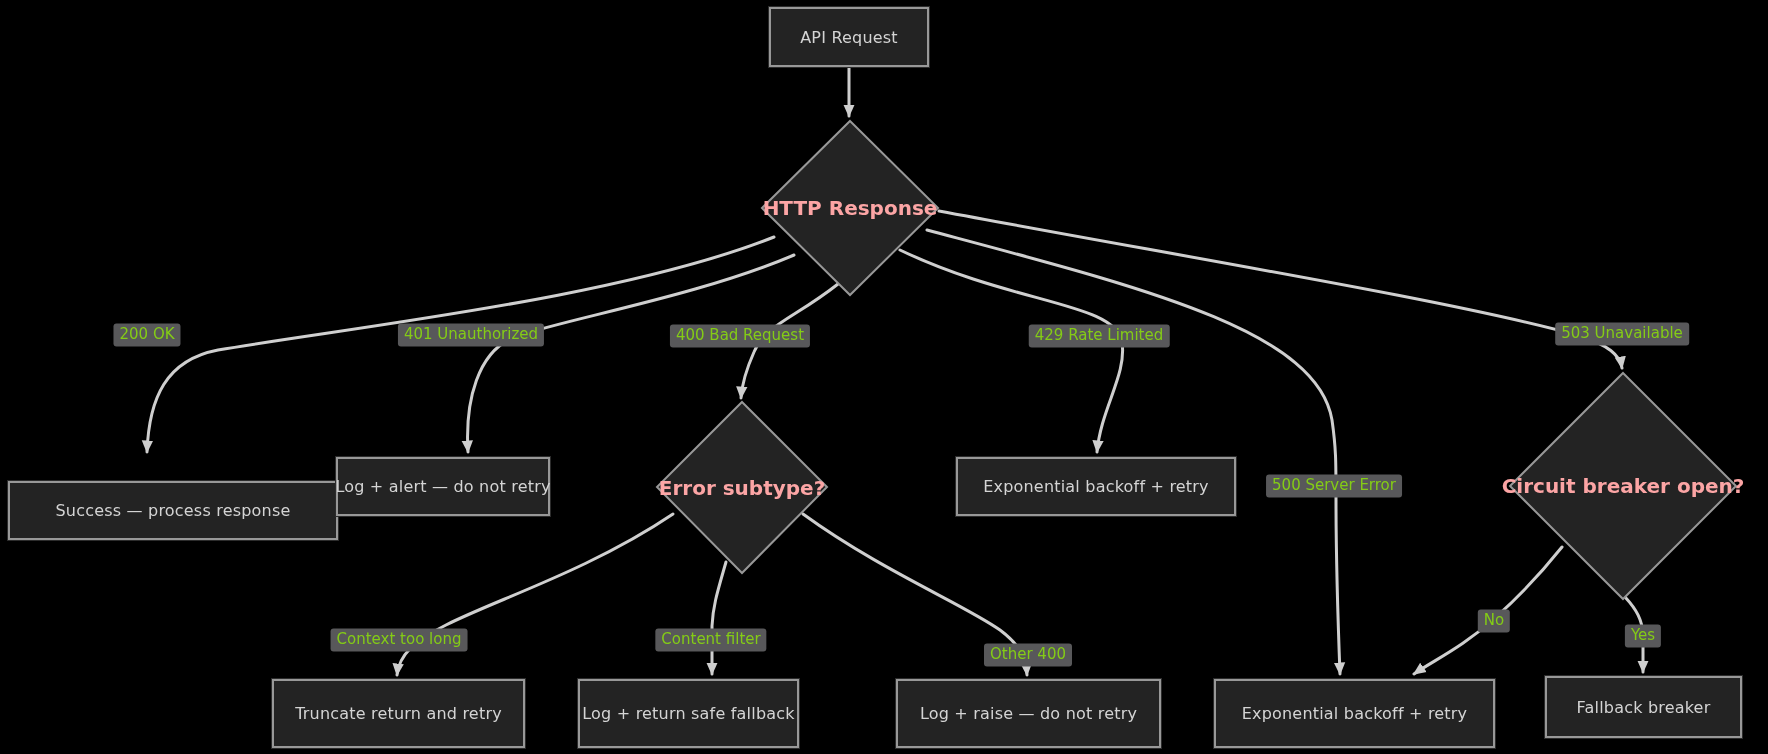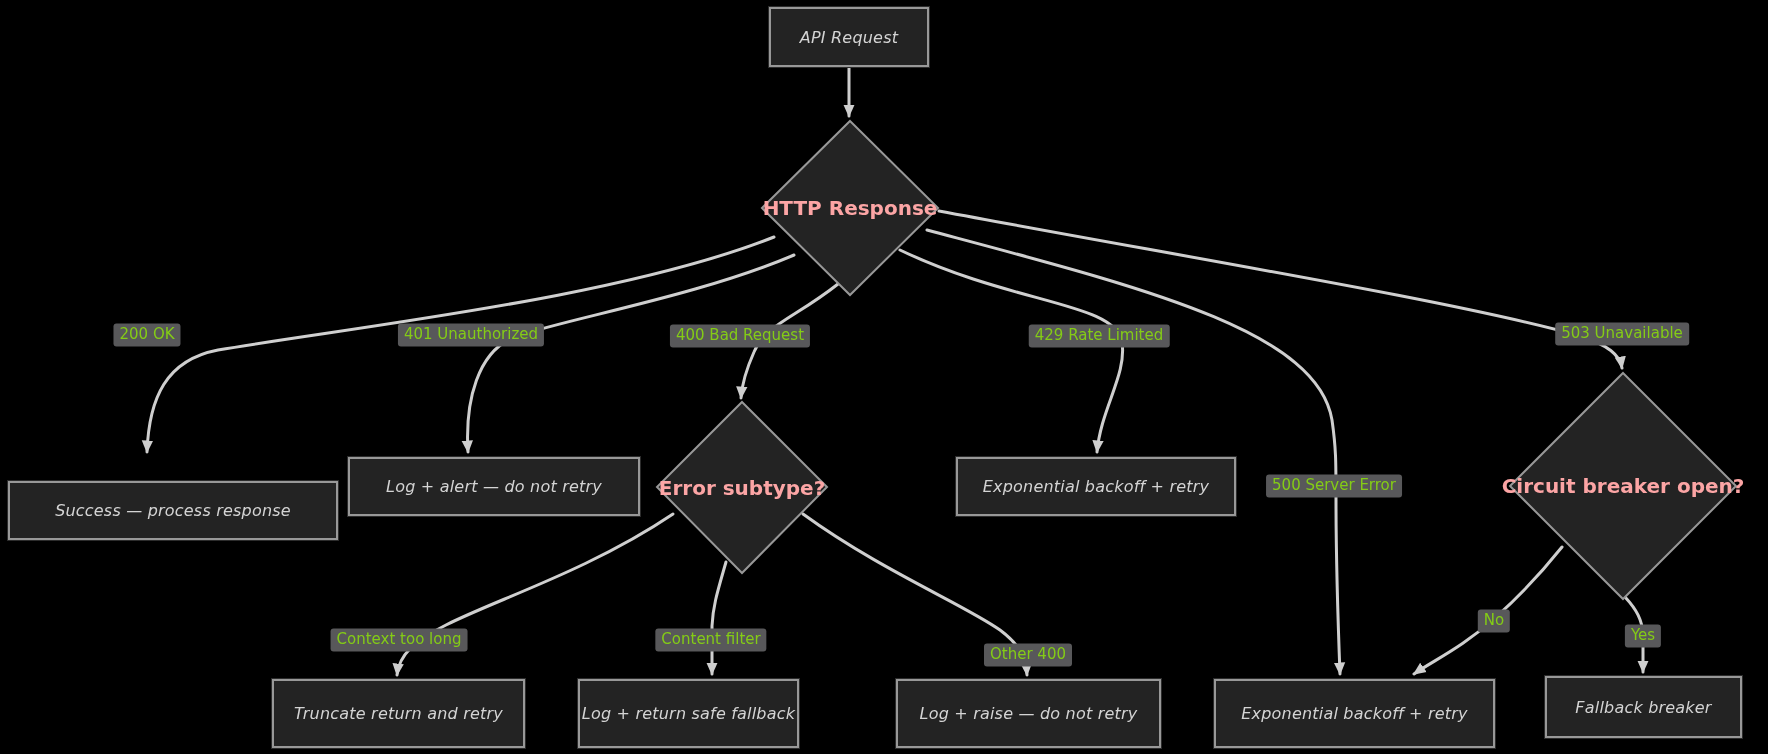--- a/index.html
+++ b/index.html
@@ -7,21 +7,21 @@
     position:relative;width:1768px;height:754px;background:#000;overflow:hidden;
     font-family:"DejaVu Sans","Liberation Sans",sans-serif;
   }
   #edges{position:absolute;left:0;top:0;}
   .node{
     position:absolute;display:flex;align-items:center;justify-content:center;
     background:#232323;border:2px solid #989898;box-sizing:border-box;
     box-shadow:0 0 0 1px #2c2c2c;
   }
   .node .nlabel{
-    color:#d4d4d4;font-size:16px;letter-spacing:.2px;white-space:nowrap;font-style:italic;
+    color:#d4d4d4;font-size:16px;letter-spacing:.2px;white-space:nowrap;
   }
   .dlabel{
     position:absolute;transform:translate(-50%,-50%);
     color:#fca5a5;font-size:20px;white-space:nowrap;text-align:center;font-weight:bold;
   }
   .elabel{
     position:absolute;transform:translate(-50%,-50%);
     background:#58585a;color:#84cc16;font-size:15px;line-height:1.15;
     padding:3px 6px;border-radius:3px;white-space:nowrap;
   }
@@ -61,21 +61,21 @@
   </svg>
 
   <div class="node" style="left:769px;top:7px;width:160px;height:60px">
     <span class="nlabel">API Request</span>
   </div>
 
   <div class="node" style="left:8px;top:481px;width:330px;height:59px">
     <span class="nlabel">Success — process response</span>
   </div>
 
-  <div class="node" style="left:348px;top:457px;width:292px;height:59px">
+  <div class="node" style="left:336px;top:457px;width:214px;height:59px">
     <span class="nlabel">Log + alert — do not retry</span>
   </div>
 
   <div class="node" style="left:956px;top:457px;width:280px;height:59px">
     <span class="nlabel">Exponential backoff + retry</span>
   </div>
 
   <div class="node" style="left:272px;top:679px;width:253px;height:69px">
     <span class="nlabel">Truncate return and retry</span>
   </div>

